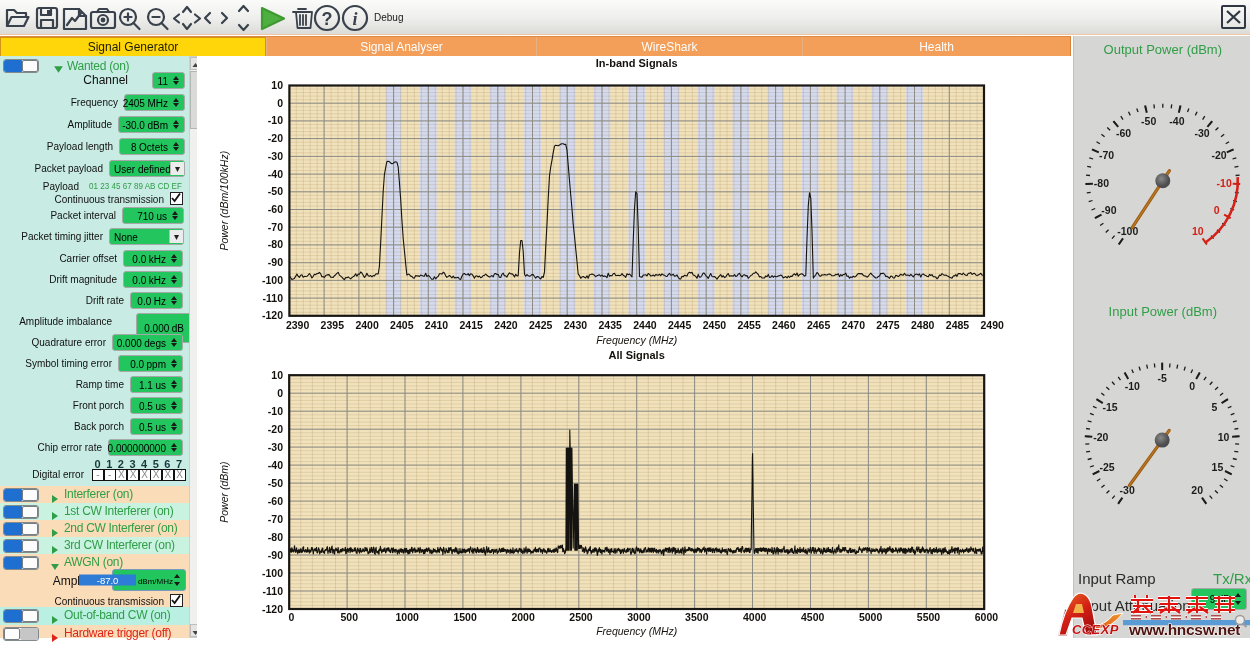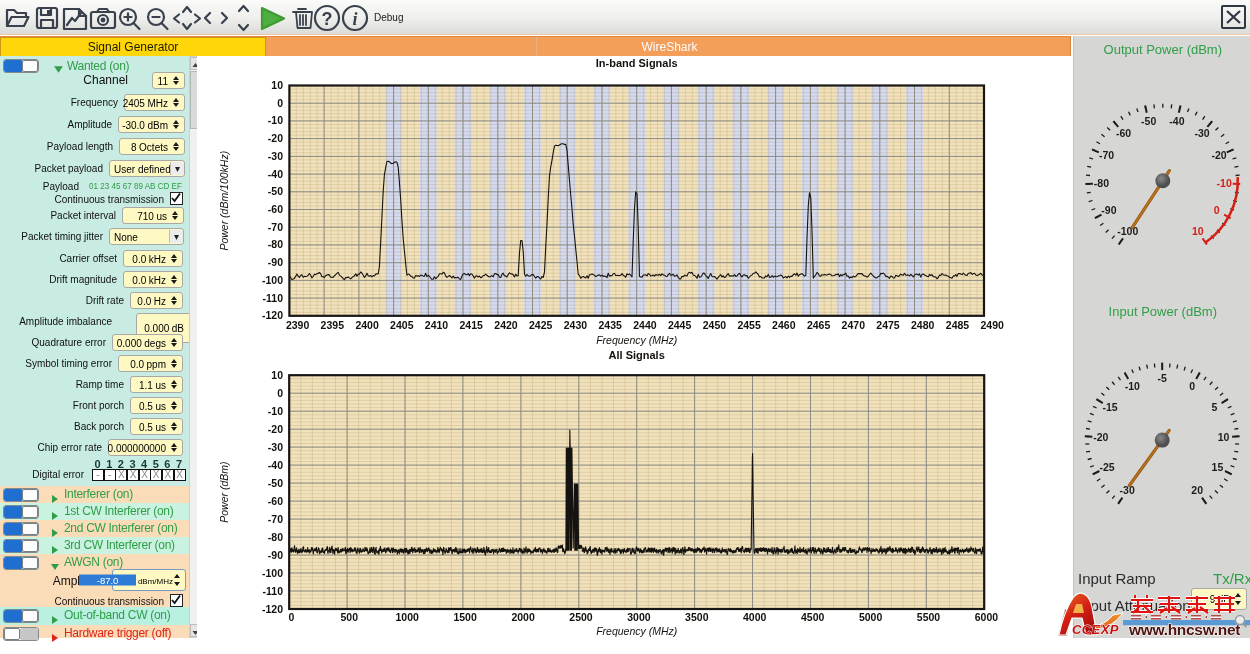--- a/index.html
+++ b/index.html
@@ -21,21 +21,21 @@
 #chartarea { position:absolute; left:197px; top:56px; width:876px; height:582px; background:#fff; }
 #rightpanel { position:absolute; left:1073px; top:36px; width:177px; height:602px; background:#d6d6d4; border-left:1px solid #c2c2c0; }
 #statusbar { position:absolute; left:0; top:638px; width:1250px; height:16px;
   background:linear-gradient(#fafaf8,#e4e4e2); border-top:1px solid #c6c6c4;
   font-size:12px; line-height:16px; color:#4aa066; padding-left:4px; }
 
 .tg { position:absolute; width:36px; height:14px; background:#fff; border:1px solid #828a8c; border-radius:3px; }
 .tg-fill { position:absolute; top:0; height:12px; border-radius:2px; }
 .tg-kn { position:absolute; top:0; width:16px; height:12px; background:#fcfcfc; border:1px solid #777f82; border-radius:2px; }
 .flab { position:absolute; left:0; text-align:right; font-size:10px; color:#101010; line-height:13px; white-space:nowrap; }
-.spin { position:absolute; background:#fef9c3; border:1px solid #a8a8a8; border-radius:3px; font-size:10px; }
+.spin { position:absolute; background:#22c55e; border:1px solid #a8a8a8; border-radius:3px; font-size:10px; }
 .sval { position:absolute; right:16px; top:50%; transform:translateY(-50%); white-space:nowrap; color:#000; }
 .unit { margin-left:2.5px; }
 .dval { position:absolute; left:4px; top:50%; transform:translateY(-50%); white-space:nowrap; color:#000; font-size:10px; }
 .arr { position:absolute; right:4px; top:0; bottom:0; width:8px; }
 .au,.ad { position:absolute; left:1px; width:0; height:0; border-left:3.2px solid transparent; border-right:3.2px solid transparent; }
 .au { top:20%; border-bottom:4.2px solid #1a1a1a; }
 .ad { bottom:20%; border-top:4.2px solid #1a1a1a; }
 .darr { position:absolute; right:0; top:1px; bottom:1px; width:14px; text-align:center; color:#222; font-size:10px; line-height:14px; border-left:1px solid #bbb; background:#ececec; }
 .gval { position:absolute; font-size:9.5px; color:#2f9e47; white-space:nowrap; transform:scaleX(0.85); transform-origin:left center; }
 .cb { position:absolute; width:13px; height:13px; background:#fff; border:1.5px solid #222; }
@@ -88,21 +88,23 @@
         <text x="355" y="24.5" font-size="18" font-weight="bold" font-style="italic" text-anchor="middle" fill="#39424c" stroke="none" font-family="'Liberation Serif',serif">i</text>
 <text x="374" y="21" font-size="10" fill="#1a1a1a" stroke="none" font-family="'Liberation Sans',sans-serif">Debug</text>
 </svg></div>
   <div id="closebtn">
       <svg width="17" height="16" viewBox="0 0 17 16">
         <path d="M2 2 L15 14 M15 2 L2 14" stroke="#2e3742" stroke-width="2.2"></path>
       </svg>
     </div>
   <div id="tabs">
     <div class="tab" id="tab0">Signal Generator</div>
+    <div class="tab" id="tab1">Signal Analyser</div>
     <div class="tab" id="tab2">WireShark</div>
+    <div class="tab" id="tab3">Health</div>
   </div>
   <div id="leftpanel">
     <div class="tg" style="left:3px;top:3px">
         <div class="tg-fill" style="background:#1e6fd0;left:0;width:19px"></div>
         <div class="tg-kn" style="left:18px"></div>
       </div>
     <div style="position:absolute;left:53px;top:5px"><svg width="11" height="11" viewBox="0 0 10 10">
           <path d="M1 2 L9 2 L5 8 Z" fill="#2f9e47"></path>
         </svg></div>
     <div id="wanted-head">Wanted (on)</div>

